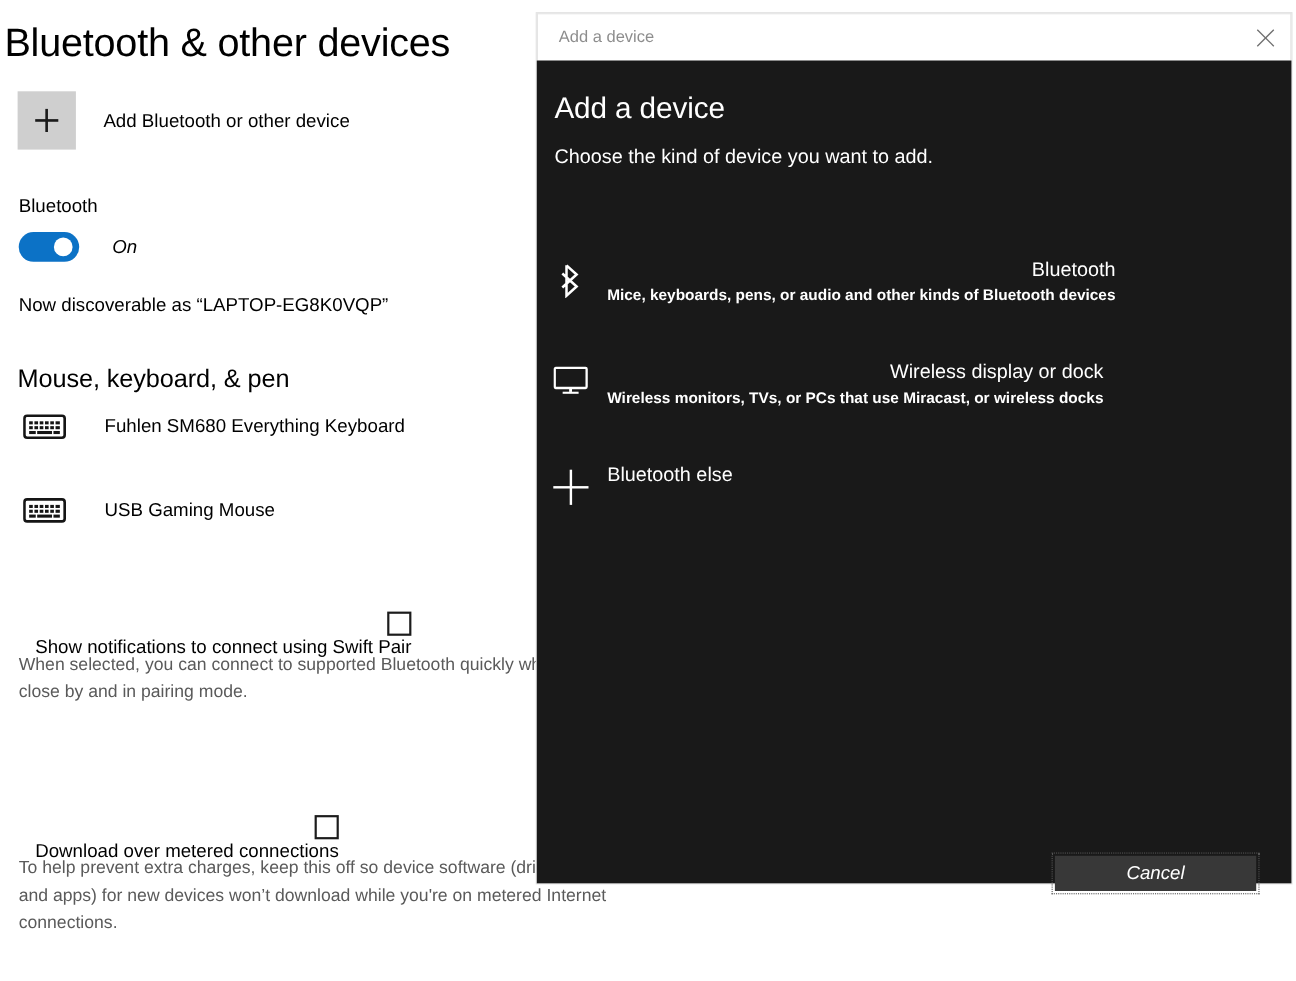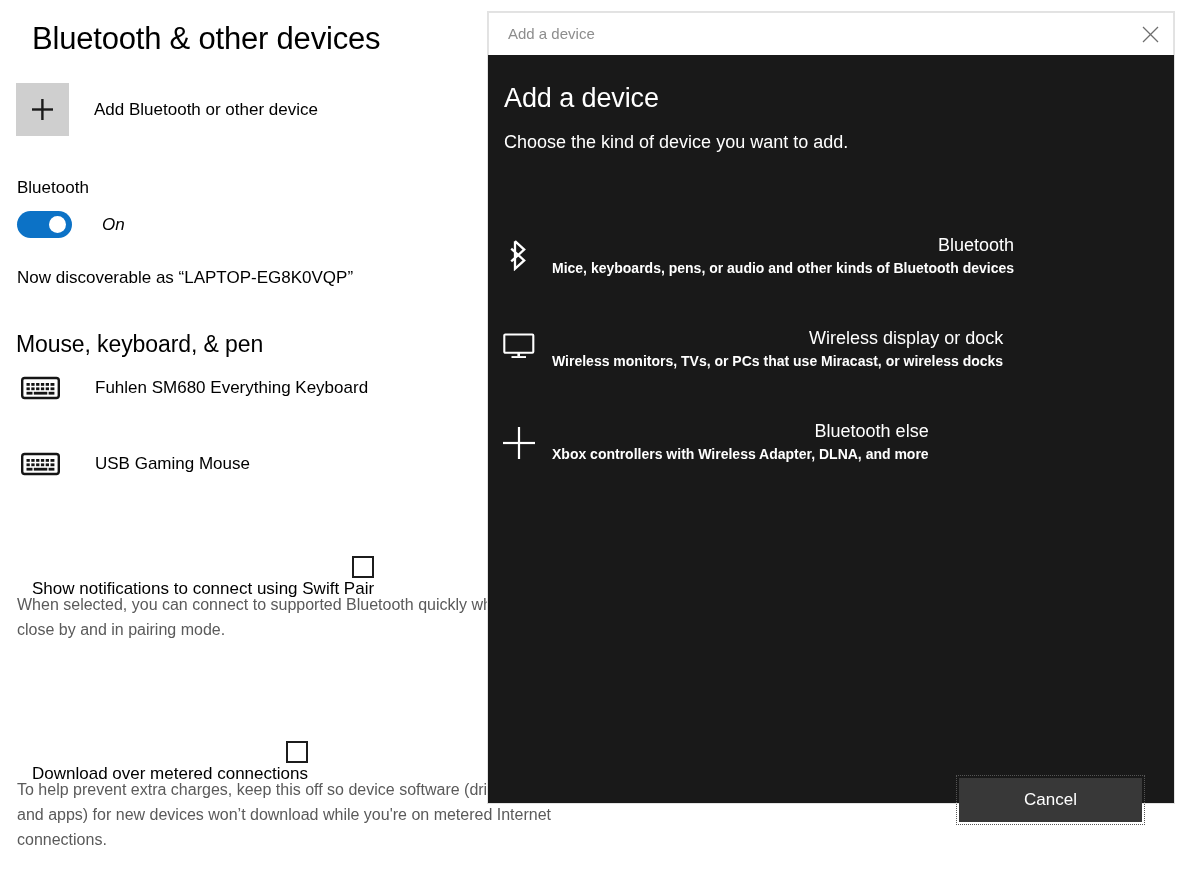--- a/index.html
+++ b/index.html
@@ -21,22 +21,22 @@
   
   .settings-page {
     position: absolute;
     left: 0; top: 0;
     width: 1178px; height: 892px;
     background: #ffffff;
   }
 
   .page-title {
     position: absolute;
-    left: 32px; top: 20px;
-    font-size: 31px;
+    left: 4px; top: 20px;
+    font-size: 36px;
     font-weight: 400;
     line-height: 38px;
     color: #000000;
     letter-spacing: -0.2px;
   }
 
   
   .add-device-row {
     position: absolute;
     left: 16px; top: 83px;
@@ -259,31 +259,32 @@
     line-height: 19px;
     font-weight: bold;
     margin-top: 1px;
   }
 
   .cancel-button {
     position: absolute;
     left: 471px;
     top: 723px;
     width: 183px;
-    height: 44px;
+    height: 32px;
     background: #383838;
     color: #ffffff;
     font-size: 17px;
     display: flex;
     align-items: center;
     justify-content: center;
     cursor: pointer;
     outline: 1px dotted #555555;
     outline-offset: 2px;
     box-sizing: border-box;
+    font-style: italic;
   }
 </style>
 </head>
 <body>
 
 <div class="settings-page">
 
   <div class="page-title">Bluetooth &amp; other devices</div>
 
   <div class="add-device-row">
@@ -420,20 +421,19 @@
 
     <div class="option o3">
       <div class="option-icon">
         <svg width="36" height="36" viewBox="0 0 36 36" aria-hidden="true">
           <rect x="16.9" y="2" width="2.2" height="32" fill="#ffffff"></rect>
           <rect x="2" y="16.9" width="32" height="2.2" fill="#ffffff"></rect>
         </svg>
       </div>
       <div class="option-text">
         <div class="option-title">Bluetooth else</div>
-        <div class="option-desc">Xbox controllers with Wireless Adapter, DLNA, and more</div>
       </div>
     </div>
 
     <div class="cancel-button">Cancel</div>
 
   </div>
 </div>
 
 </body></html>

